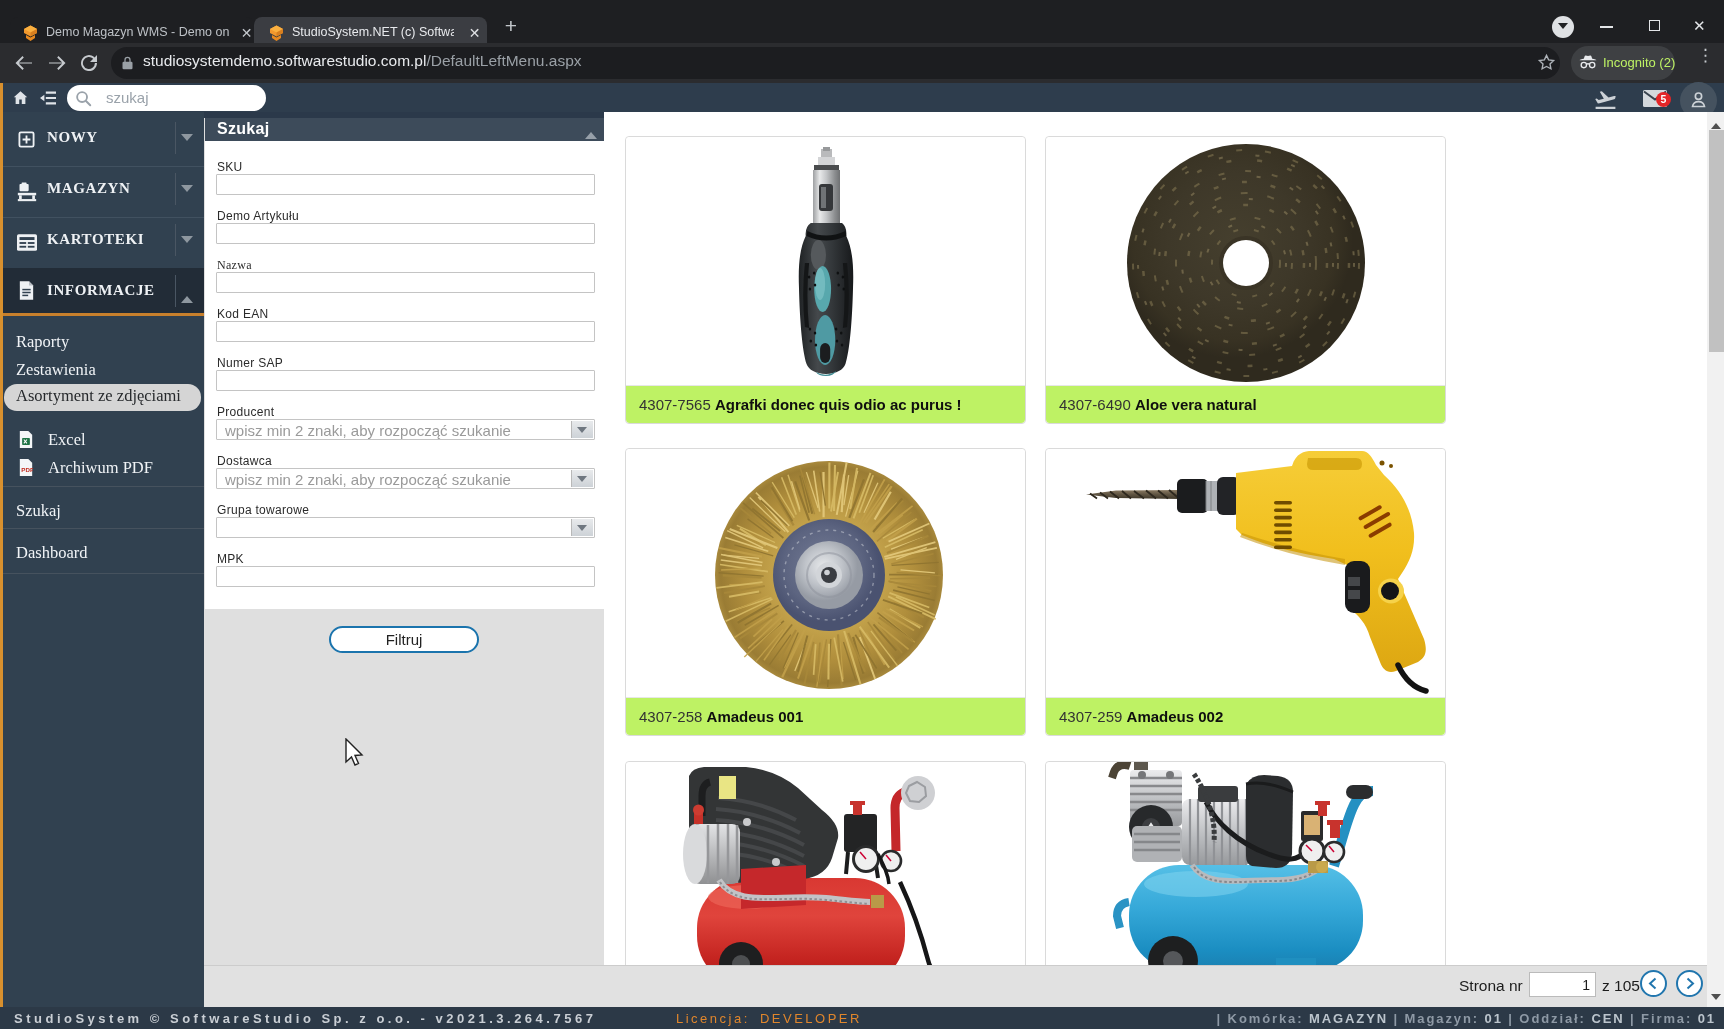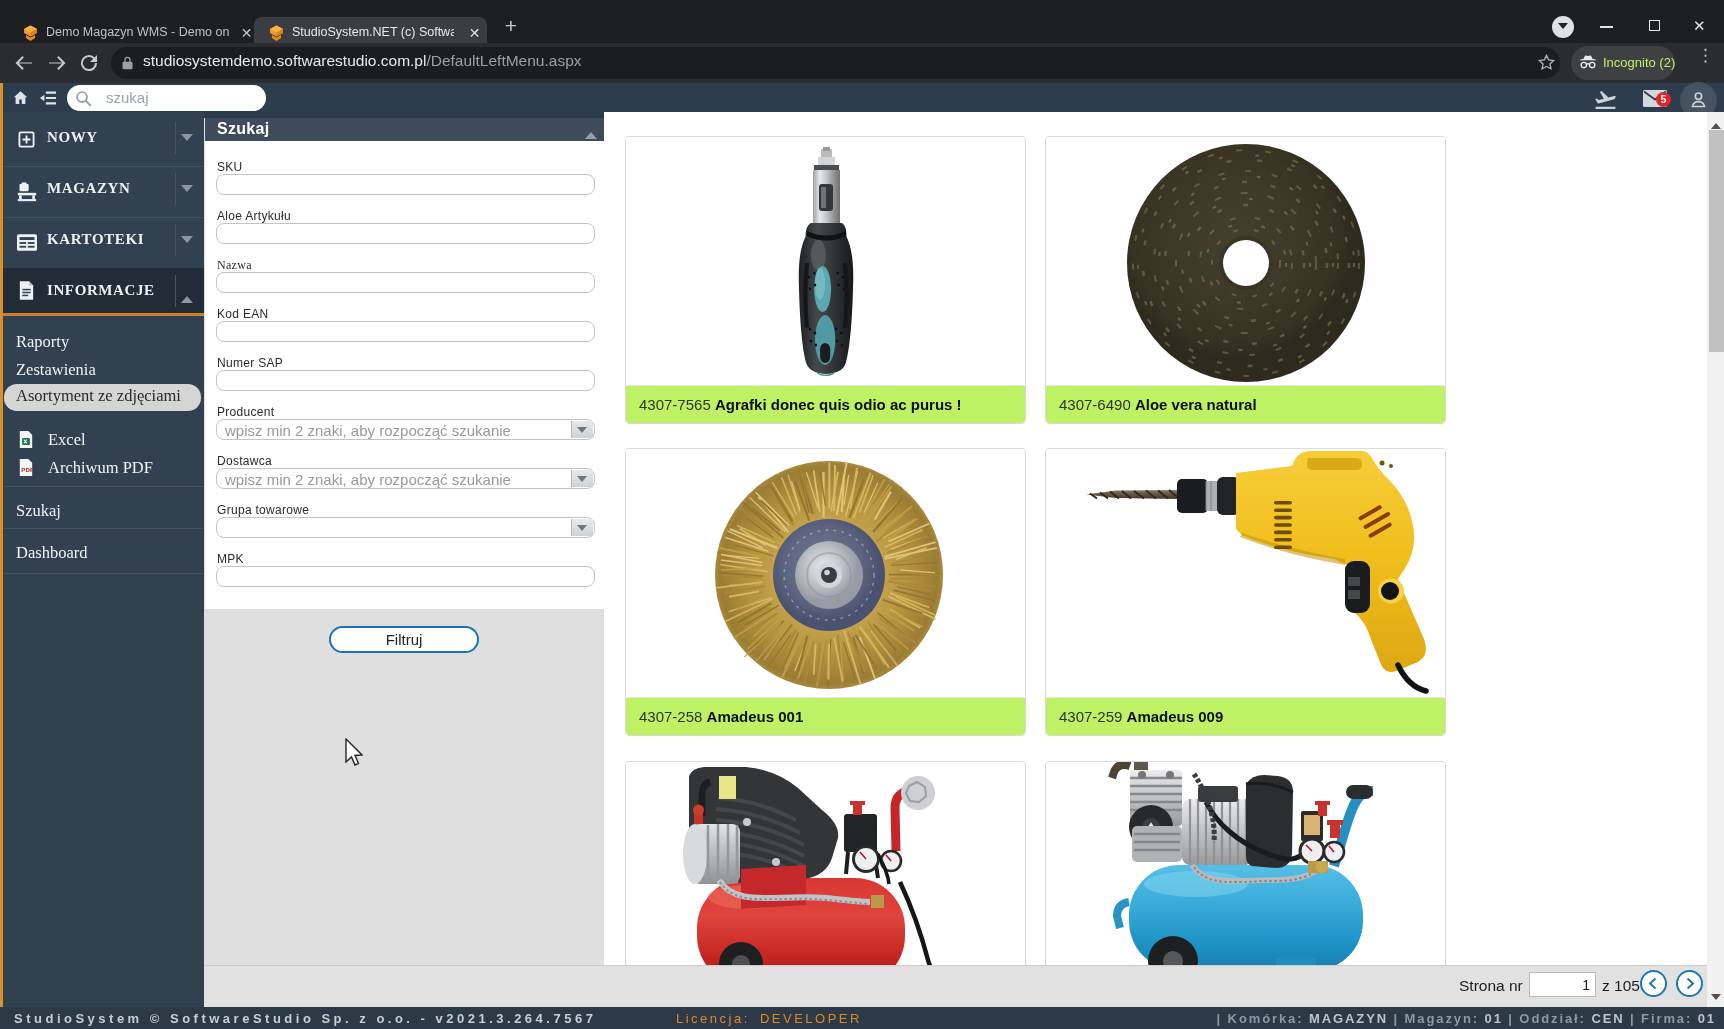--- a/index.html
+++ b/index.html
@@ -22,21 +22,21 @@
   #sidebar { position:absolute; left:3px; top:112px; width:201px; height:895px; background:#314150; }
   .menutxt { position:absolute; left:44px; font-family:"Liberation Serif", serif; font-weight:bold; font-size:15px; letter-spacing:0.6px; color:#eef1f4; }
   .subtxt { position:absolute; left:13px; font-family:"Liberation Serif", serif; font-size:16.5px; color:#f0f3f6; }
   .sep { left:172px; width:1px; height:32px; background:#4a5663; }
   .chev { left:178px; width:0; height:0; border:6px solid transparent; border-top:7px solid #8e979f; }
   #content { position:absolute; left:204px; top:112px; width:1520px; height:895px; background:#ffffff; }
   #filtercol { position:absolute; left:0px; top:0px; width:400px; height:895px; background:#dfdfdf; }
   #fhead { position:absolute; left:1px; top:6px; width:399px; height:23px; background:#3d4b5a; color:#fff; }
   #fbody { position:absolute; left:1px; top:29px; width:399px; height:468px; background:#fff; }
   .flabel { position:absolute; left:12px; font-size:12px; color:#2b2b2b; letter-spacing:0.3px; }
-  .finput { position:absolute; left:11px; width:379px; height:21px; background:#fff; border:1px solid #c4c4c4; border-radius:8px; }
+  .finput { position:absolute; left:11px; width:379px; height:21px; background:#fff; border:1px solid #c4c4c4; border-radius:1px; }
   .fcombo .dd { position:absolute; right:1px; top:1px; width:22px; height:17px; background:linear-gradient(#e8eaec,#cdd2d7); border-left:1px solid #b9b9b9; }
   .fcombo .dd:after { content:""; position:absolute; left:5px; top:6px; border:5px solid transparent; border-top:6px solid #6f7780; }
   .ph { position:absolute; left:8px; top:2px; font-size:15px; color:#9a9a9a; white-space:nowrap; }
   #filtruj { position:absolute; left:125px; top:514px; width:150px; height:27px; border:2px solid #1b74ad; border-radius:14px; background:#fff; text-align:center; font-size:15px; color:#222; line-height:23px; }
   
   .card { position:absolute; width:401px; height:288px; background:#fff; border:1px solid #dadada; border-radius:4px; }
   .cimg { position:absolute; left:0; top:0; width:399px; height:249px; background:#fff; border-radius:4px 4px 0 0; overflow:hidden;}
   .ccap { position:absolute; left:0px; bottom:0px; width:399px; height:38px; background:#bef264; border-top:1px solid #e7e7e7; border-radius:0 0 4px 4px; font-size:15px; color:#333; line-height:37px; padding-left:13px; white-space:nowrap;}
   .ccap b { color:#0f0f0f; }
   
@@ -208,21 +208,21 @@
 <div id="content">
   <div id="filtercol">
     <div class="abs" style="left:0;top:0;width:400px;height:6px;background:#2b394a;"></div>
     <div id="fhead">
       <div class="abs" style="left:12px;top:2px;font-size:16px;font-weight:bold;letter-spacing:0.3px;">Szukaj</div>
       <div class="abs" style="left:380px;top:8px;width:0;height:0;border:6px solid transparent;border-bottom:7px solid #97a0a9;"></div>
     </div>
     <div id="fbody">
       <div class="flabel" style="top:19px;">SKU</div>
       <div class="finput" style="top:33px;"></div>
-      <div class="flabel" style="top:68px;">Aloe Artykułu</div>
+      <div class="flabel" style="top:68px;">Demo Artykułu</div>
       <div class="finput" style="top:82px;"></div>
       <div class="flabel" style="top:117px;font-family:Liberation Serif, serif;">Nazwa</div>
       <div class="finput" style="top:131px;"></div>
       <div class="flabel" style="top:166px;">Kod EAN</div>
       <div class="finput" style="top:180px;"></div>
       <div class="flabel" style="top:215px;">Numer SAP</div>
       <div class="finput" style="top:229px;"></div>
       <div class="flabel" style="top:264px;">Producent</div>
       <div class="finput fcombo" style="top:278px;">
           <div class="ph">wpisz min 2 znaki, aby rozpocząć szukanie</div>
@@ -545,21 +545,21 @@
       <path d="M301,114 L301,158 L308,164 Q319,148 319,132 Q319,118 312,114 Z" fill="#e3b414"></path>
       <rect x="299" y="112" width="25" height="52" rx="9" fill="#1a1b1d"></rect>
       <rect x="302" y="128" width="12" height="9" fill="#45474a"></rect>
       <rect x="302" y="141" width="12" height="9" fill="#45474a"></rect>
       <ellipse cx="345" cy="142" rx="13" ry="12.5" fill="#f6d24a"></ellipse>
       <circle cx="344" cy="142" r="9" fill="#141517"></circle>
       <path d="M352,216 C359,231 368,239 380,242" stroke="#131313" stroke-width="5.5" fill="none" stroke-linecap="round"></path>
       <circle cx="336" cy="14" r="2.5" fill="#7a5200"></circle>
           <circle cx="345" cy="17" r="2" fill="#7a5200"></circle>
     </svg></div>
-    <div class="ccap">4307-259 <b>Amadeus 009</b></div>
+    <div class="ccap">4307-259 <b>Amadeus 002</b></div>
   </div>
   <div class="card" style="left:421px;top:649px;">
     <div class="cimg" id="img5" style="height:249px;"><svg width="399" height="249" viewBox="0 0 399 249">
       <defs>
         <linearGradient id="redt" x1="0" x2="0" y1="0" y2="1">
           <stop offset="0" stop-color="#d93832"></stop>
               <stop offset="0.35" stop-color="#e0443c"></stop>
               <stop offset="0.75" stop-color="#c42420"></stop>
               <stop offset="1" stop-color="#a81a18"></stop>
         </linearGradient>

